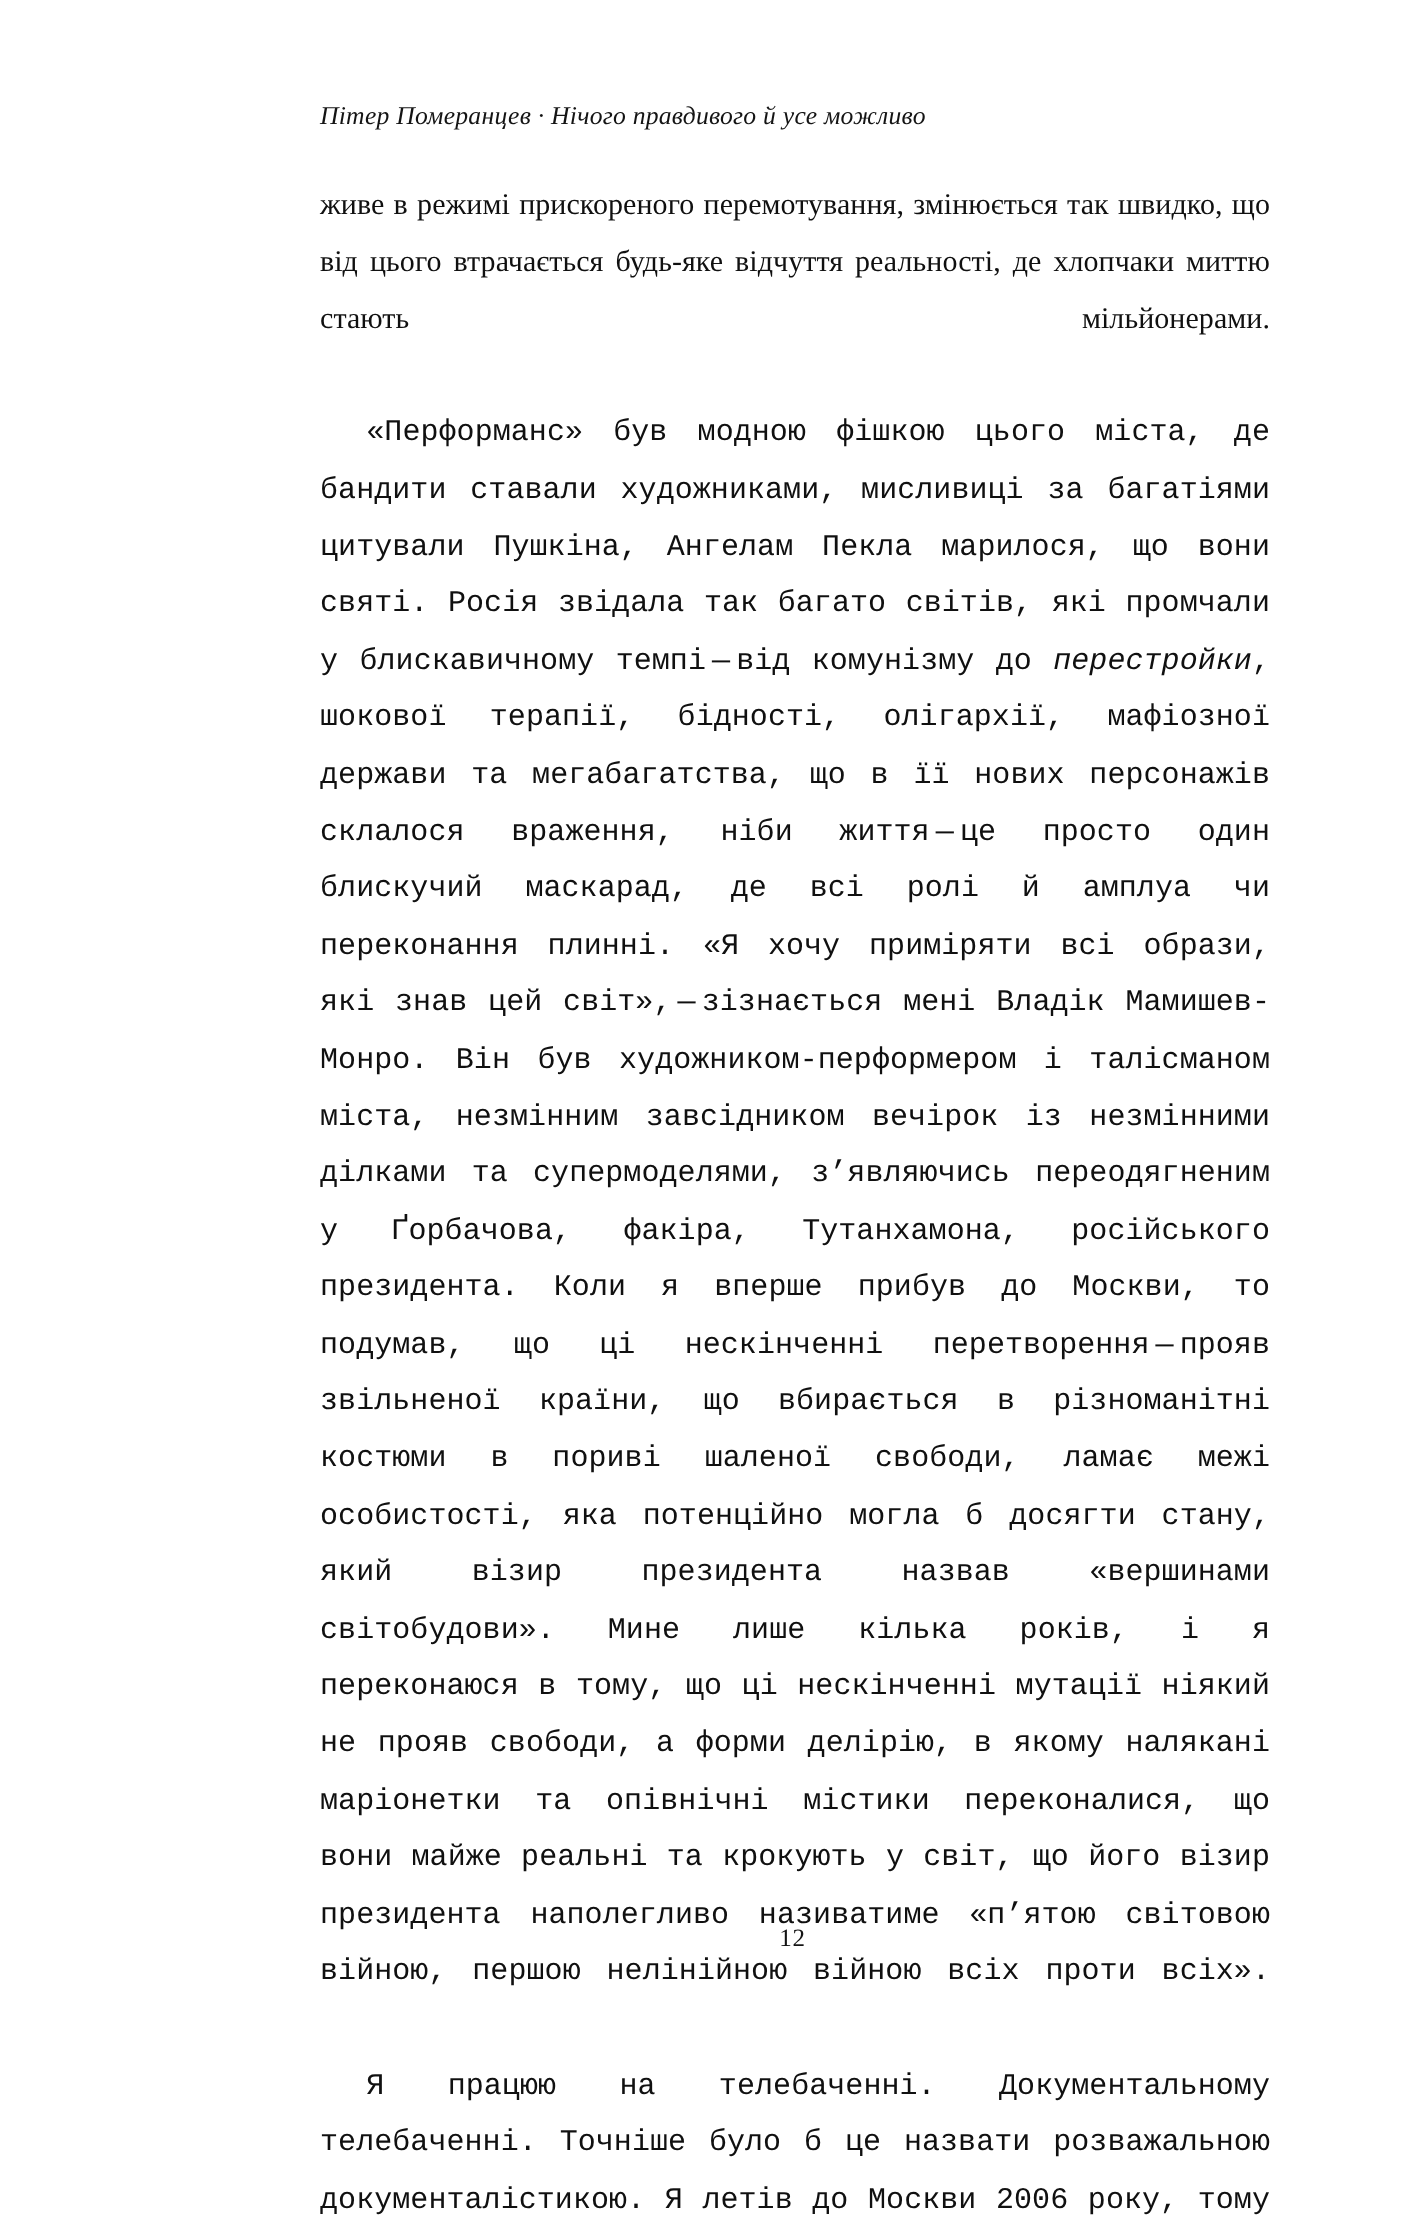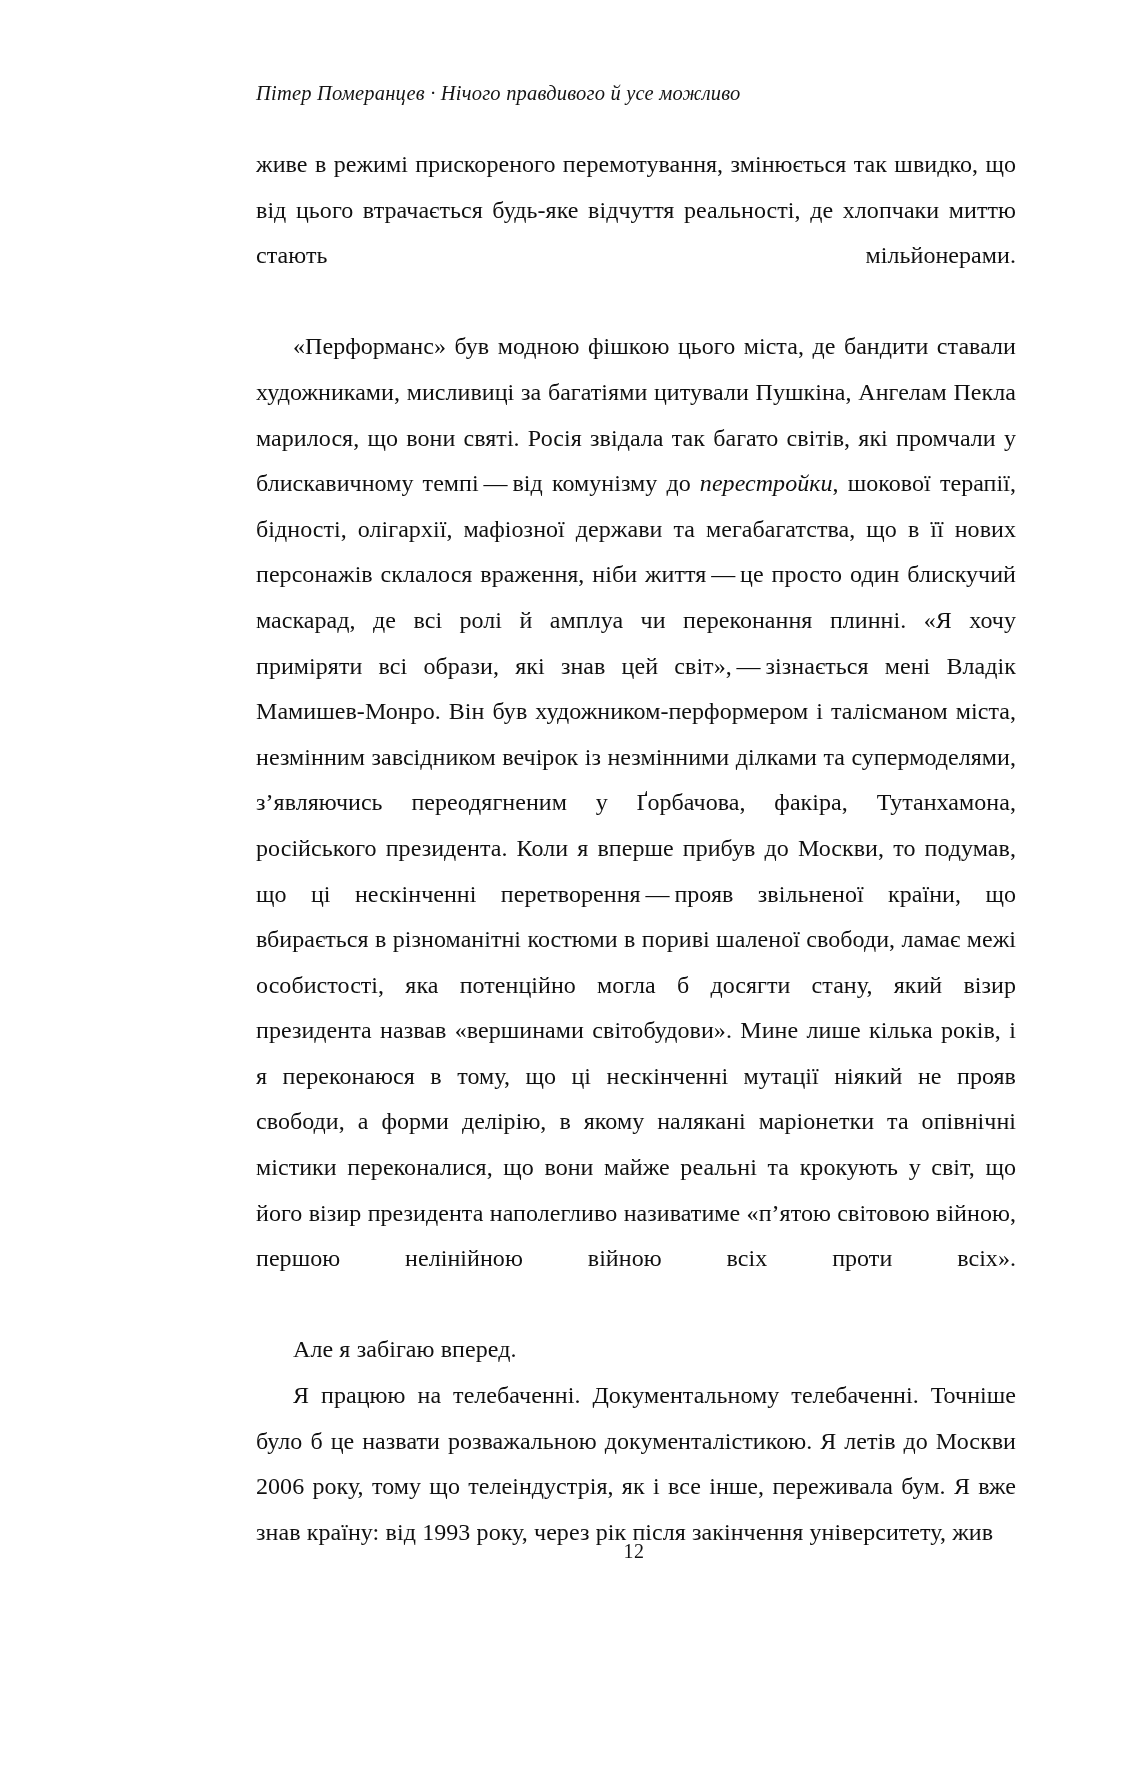--- a/index.html
+++ b/index.html
@@ -43,21 +43,21 @@
     margin: 0;
     font-size: 24px;
     line-height: 45.6px;
     text-align: justify;
     text-justify: inter-word;
     -webkit-hyphens: none;
     hyphens: none;
     letter-spacing: 0.05px;
     word-spacing: 0.2px;
   }
-  .para + .para { margin-top: 0; }
+  .para + .para { margin-top: 0; font-family: Liberation Mono, monospace; }
   .para.indent { text-indent: 37px; }
 
   .para .ital { font-style: italic; }
 
   
   .para::after {
     content: "";
     display: inline-block;
     width: 100%;
   }
@@ -85,23 +85,20 @@
   <div class="textblock">
 
     <p class="para">
       <span>живе в режимі прискореного перемотування, змінюється так швидко, що від цього втрачається будь-яке відчуття реальності, де хлопчаки миттю стають мільйонерами.</span>
     </p>
 
     <p class="para indent">
       <span>«Перформанс» був модною фішкою цього міста, де бандити ставали художниками, мисливиці за багатіями цитували Пушкіна, Ангелам Пекла марилося, що вони святі. Росія звідала так багато світів, які промчали у блискавичному темпі — від комунізму до </span><span class="ital">перестройки</span><span>, шокової терапії, бідності, олігархії, мафіозної держави та мегабагатства, що в її нових персонажів склалося враження, ніби життя — це просто один блискучий маскарад, де всі ролі й амплуа чи переконання плинні. «Я хочу приміряти всі образи, які знав цей світ», — зізнається мені Владік Мамишев-Монро. Він був художником-перформером і талісманом міста, незмінним завсідником вечірок із незмінними ділками та супермоделями, з’являючись переодягненим у Ґорбачова, факіра, Тутанхамона, російського президента. Коли я вперше прибув до Москви, то подумав, що ці нескінченні перетворення — прояв звільненої країни, що вбирається в різноманітні костюми в пориві шаленої свободи, ламає межі особистості, яка потенційно могла б досягти стану, який візир президента назвав «вершинами світобудови». Мине лише кілька років, і я переконаюся в тому, що ці нескінченні мутації ніякий не прояв свободи, а форми делірію, в якому налякані маріонетки та опівнічні містики переконалися, що вони майже реальні та крокують у світ, що його візир президента наполегливо називатиме «п’ятою світовою війною, першою нелінійною війною всіх проти всіх».</span>
     </p>
 
-    <p class="para indent nostretch">
-      <span>Але я забігаю вперед.</span>
-    </p>
 
     <p class="para indent nostretch">
       <span>Я працюю на телебаченні. Документальному телебаченні. Точніше було б це назвати розважальною документалістикою. Я летів до Москви 2006 року, тому що телеіндустрія, як і все інше, переживала бум. Я вже знав країну: від 1993 року, через рік після закінчення університету, жив</span>
     </p>
 
   </div>
 
   <div class="folio">12</div>
 
 </div>

